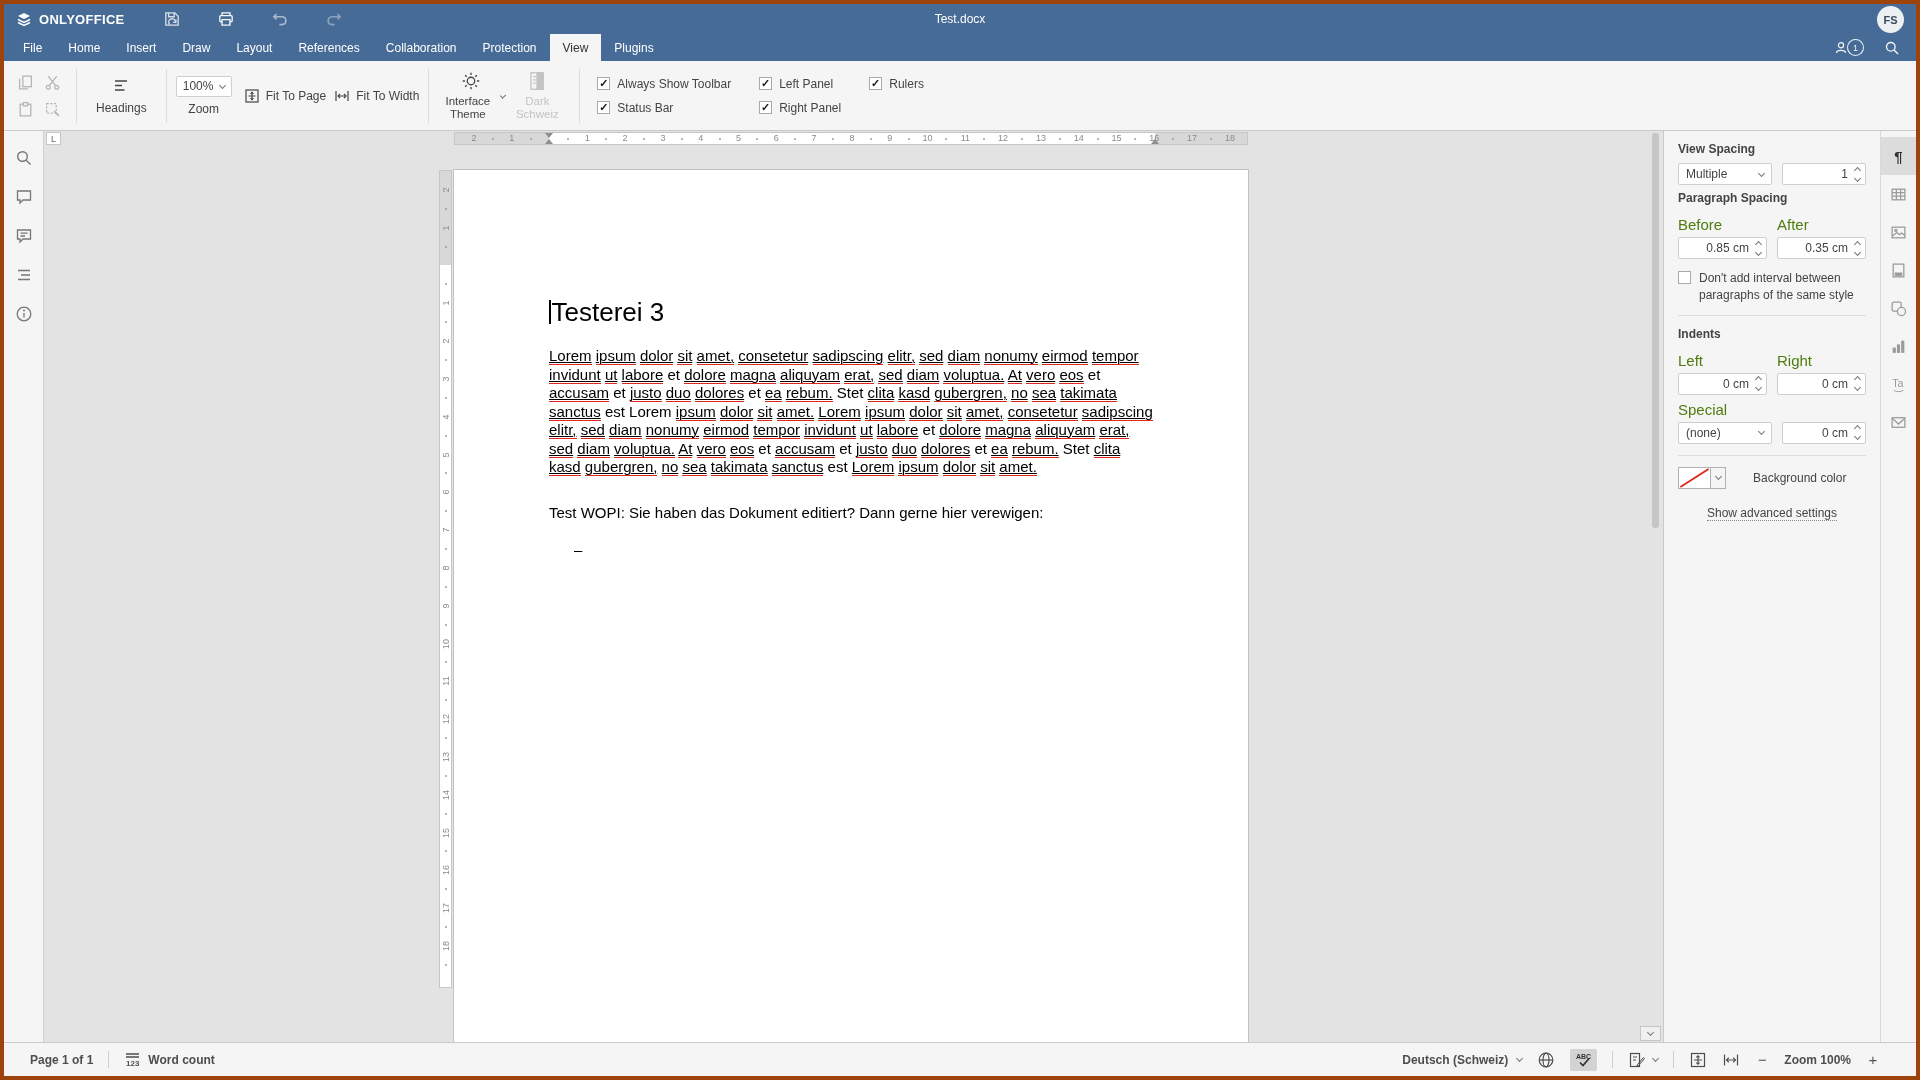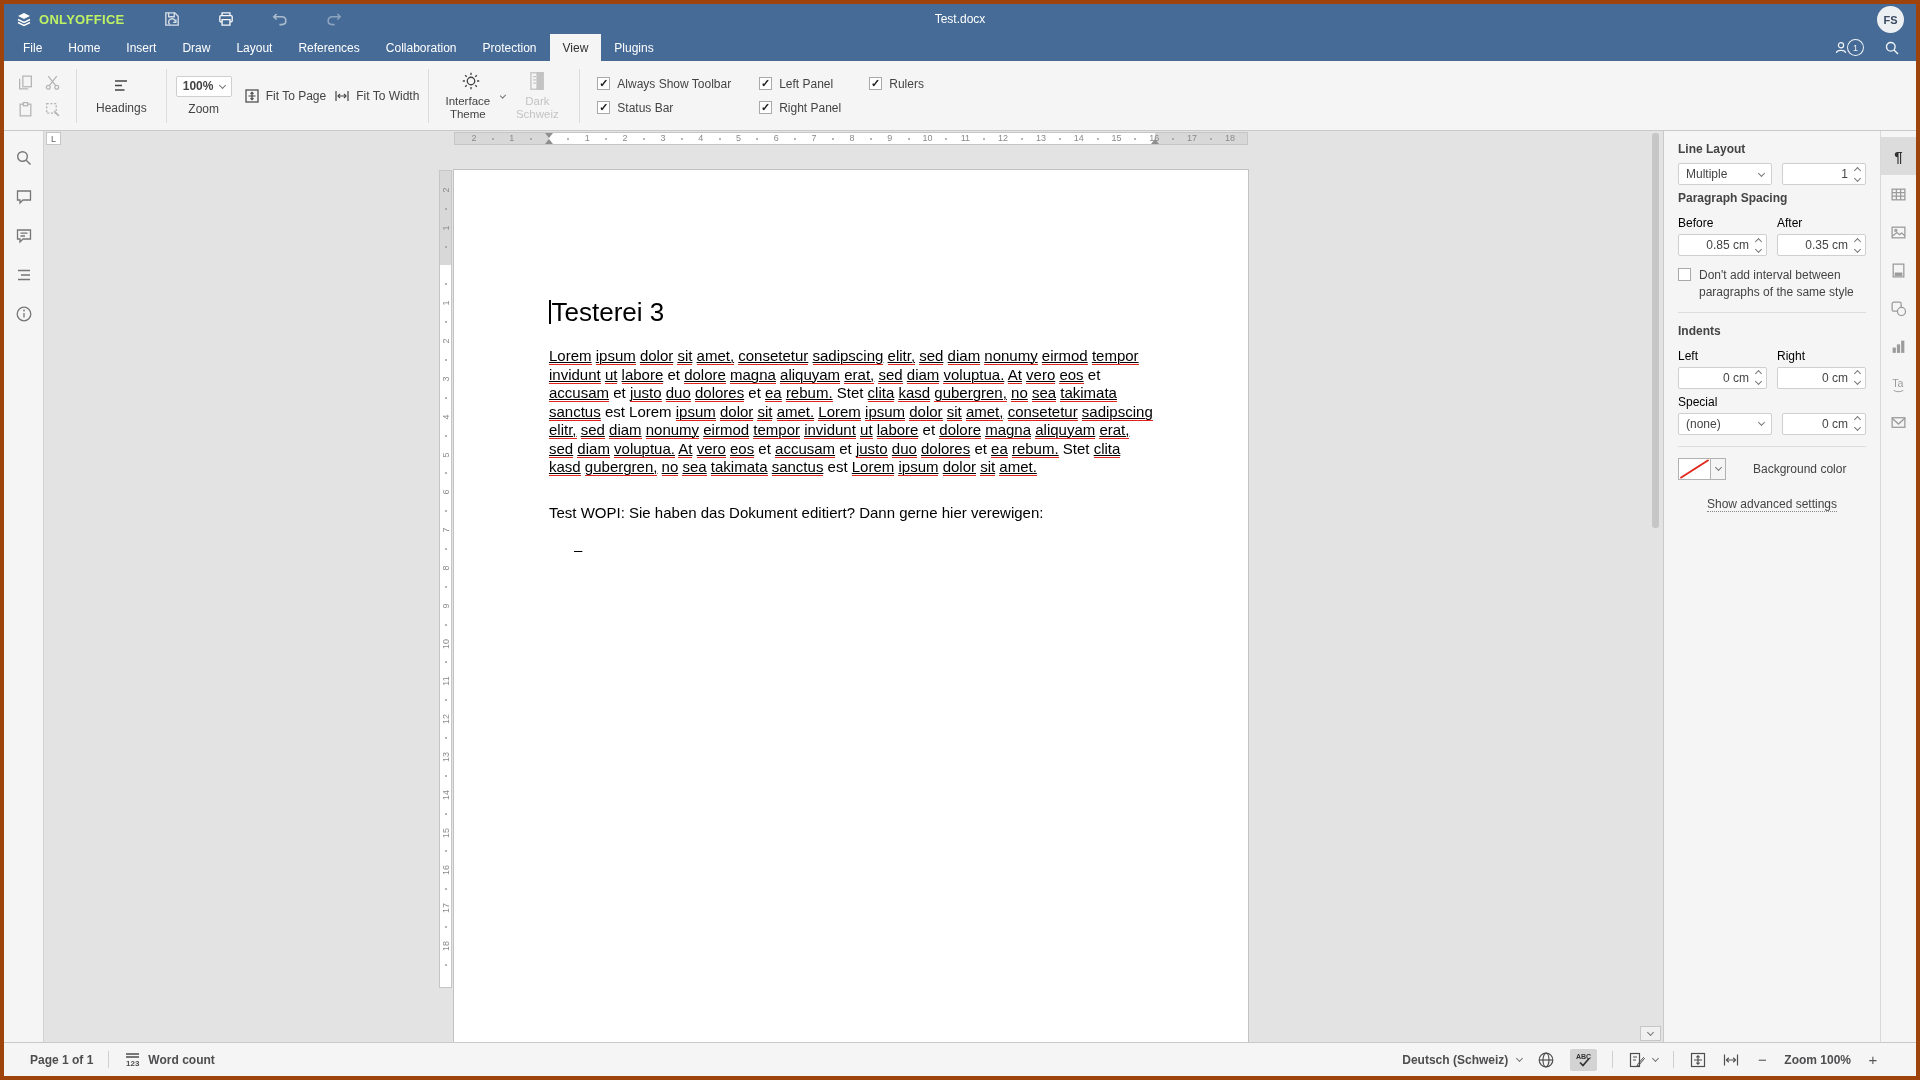--- a/index.html
+++ b/index.html
@@ -14,21 +14,21 @@
   .ilias-header { height:52px; background:#fff; display:flex; align-items:center; padding-left:8px; flex:0 0 auto; }
   .ilias-logo { width:50px; height:46px; background:#19486f; color:#fff; display:flex; align-items:flex-end; justify-content:center;
     font-size:13px; font-weight:700; letter-spacing:.5px; padding-bottom:5px; }
   .ilias-title { margin-left:30px; font-size:19px; font-weight:700; color:#1b1b1b; }
   .close-btn { position:absolute; top:0; left:50%; transform:translateX(-50%); width:398px; height:35px;
     background:#b5540d; color:#fff; border-radius:0 0 9px 9px; display:flex; align-items:center; justify-content:center;
     font-size:17px; z-index:60; cursor:pointer; }
   .close-x { position:absolute; right:14px; top:7px; width:21px; height:21px; color:#fff; }
   
   .oo-toolbar { height:30px; background:#466b96; display:flex; align-items:center; position:relative; flex:0 0 auto; }
-  .brand { display:flex; align-items:center; gap:7px; margin-left:12px; color:#bef264; }
+  .brand { display:flex; align-items:center; gap:7px; margin-left:12px; color:#ffffff; }
   .brand-name { font-size:13px; font-weight:700; letter-spacing:.3px; }
   .tb-icons { margin-left:38px; display:flex; align-items:center; gap:36px; color:#fff; }
   .tb-ic { width:18px; height:18px; display:block; }
   .o75{opacity:.78} .o9{opacity:.95} .o5{opacity:.55} .o35{opacity:.38}
   .doc-title { position:absolute; left:50%; transform:translateX(-50%); color:#fff; font-size:12px; }
   .avatar { position:absolute; right:12px; top:2px; width:27px; height:27px; border-radius:50%; background:#edf0f3;
     color:#3a4a63; font-size:11px; font-weight:700; display:flex; align-items:center; justify-content:center; z-index:10; }
   
   .oo-tabs { height:27px; background:#466b96; display:flex; align-items:stretch; padding-left:6px; flex:0 0 auto; }
   .tab { display:flex; align-items:center; padding:0 13px; color:#fff; font-size:12px; cursor:pointer; }
@@ -37,21 +37,21 @@
   .users-wrap { display:flex; align-items:center; }
   .badge { width:17px; height:17px; border:1px solid rgba(255,255,255,.92); border-radius:50%; font-size:9px;
     display:flex; align-items:center; justify-content:center; margin-left:-4px; background:#466b96; }
   
   .ribbon { height:70px; background:#f5f5f5; border-bottom:1px solid #c9c9c9; display:flex; align-items:center; padding:0 6px; flex:0 0 auto; }
   .clip-grid { display:grid; grid-template-columns:26px 26px; grid-template-rows:26px 26px; gap:1px; color:#b5b5b5; place-items:center; margin:0 2px; }
   .vsep { width:1px; height:54px; background:#dcdcdc; margin:0 9px; }
   .big-btn { display:flex; flex-direction:column; align-items:center; justify-content:center; gap:5px; color:#444; font-size:12px; padding:0 10px; cursor:pointer; }
   .zoom-col { display:flex; flex-direction:column; align-items:center; gap:5px; }
   .zoom-select { width:56px; height:21px; background:#fff; border:1px solid #cfcfcf; border-radius:2px; font-size:12px; color:#444;
-    display:flex; align-items:center; justify-content:space-between; padding:0 6px; cursor:pointer;font-weight:bold; }
+    display:flex; align-items:center; justify-content:space-between; padding:0 6px; cursor:pointer; }
   .zoom-lbl { font-size:12px; color:#444; }
   .fit-col { display:flex; flex-direction:row; gap:8px; margin-left:12px; }
   .fit-btn { display:flex; align-items:center; gap:6px; font-size:12px; color:#444; cursor:pointer; }
   .theme-btn { display:flex; flex-direction:column; align-items:center; gap:3px; font-size:11.5px; color:#444; width:66px; text-align:center; line-height:1.15; cursor:pointer; }
   .theme-btn.disabled { color:#c3c3c3; cursor:default; }
   .lab2 { display:flex; align-items:flex-start; justify-content:center; }
   .chk-grid { display:grid; grid-auto-flow:column; grid-template-rows:22px 22px; column-gap:28px; row-gap:2px; align-items:center; margin-left:8px; }
   .chk { display:flex; align-items:center; gap:7px; font-size:12px; color:#444; white-space:nowrap; cursor:pointer; }
   .box { width:13px; height:13px; background:#fff; border:1px solid #a9a9a9; display:flex; align-items:center; justify-content:center;
     font-size:11px; font-weight:700; color:#222; line-height:1; }
@@ -95,21 +95,21 @@
   .sec-h { font-size:12px; font-weight:700; color:#444; margin:3px 0 7px; }
   .row2 { display:flex; gap:10px; margin-bottom:6px; }
   .col { flex:1; }
   .ctl { height:22px; background:#fff; border:1px solid #cfcfcf; border-radius:2px; display:flex; align-items:center;
     font-size:12px; color:#444; cursor:pointer; }
   .select { justify-content:space-between; padding:0 7px; }
   .spin { justify-content:flex-end; padding-right:5px; gap:7px; }
   .spin-arrows { display:flex; flex-direction:column; gap:3px; align-items:center; }
   .ca-u { width:5px; height:5px; border-left:1.2px solid #777; border-top:1.2px solid #777; transform:rotate(45deg); }
   .ca-d { width:5px; height:5px; border-right:1.2px solid #777; border-bottom:1.2px solid #777; transform:rotate(45deg); }
-  .flabel { font-size:12px; color:#000000; margin:4px 0 4px; }
+  .flabel { font-size:15px; color:#4d7c0f; margin:4px 0 4px; }
   .chkline { display:flex; gap:8px; margin:11px 0 4px; font-size:12px; color:#444; line-height:1.4; cursor:pointer; }
   .chkline .box { flex:0 0 auto; margin-top:1px; }
   .divider { height:1px; background:#ddd; margin:11px 0; }
   .bgrow { display:flex; align-items:center; gap:27px; margin:7px 0 4px; }
   .sw-wrap { display:flex; cursor:pointer; }
   .swatch { width:33px; height:22px; background:#fff; border:1px solid #b2b2b2; }
   .sw-caret { width:15px; height:22px; border:1px solid #b2b2b2; border-left:0; display:flex; align-items:center; justify-content:center; }
   .bg-lbl { font-size:12px; color:#444; }
   .adv-link { margin-top:17px; text-align:center; font-size:12px; color:#444; }
   .adv-link span { border-bottom:1px dotted #888; cursor:pointer; }
@@ -455,21 +455,21 @@
       </div>
 
       <div class="scroll-thumb"></div>
       <div class="scroll-btn">
         <span class="cv"></span>
       </div>
     </div>
 
     <div class="right-panel">
       <div class="panel-body">
-        <div class="sec-h">Line Layout</div>
+        <div class="sec-h">View Spacing</div>
         <div class="row2">
           <div class="ctl select col">
             <span>Multiple</span>
             <span class="cv"></span>
           </div>
           <div class="ctl spin col">
             <span>1</span>
             <span class="spin-arrows">
                 <span class="ca-u"></span>
                 <span class="ca-d"></span>

